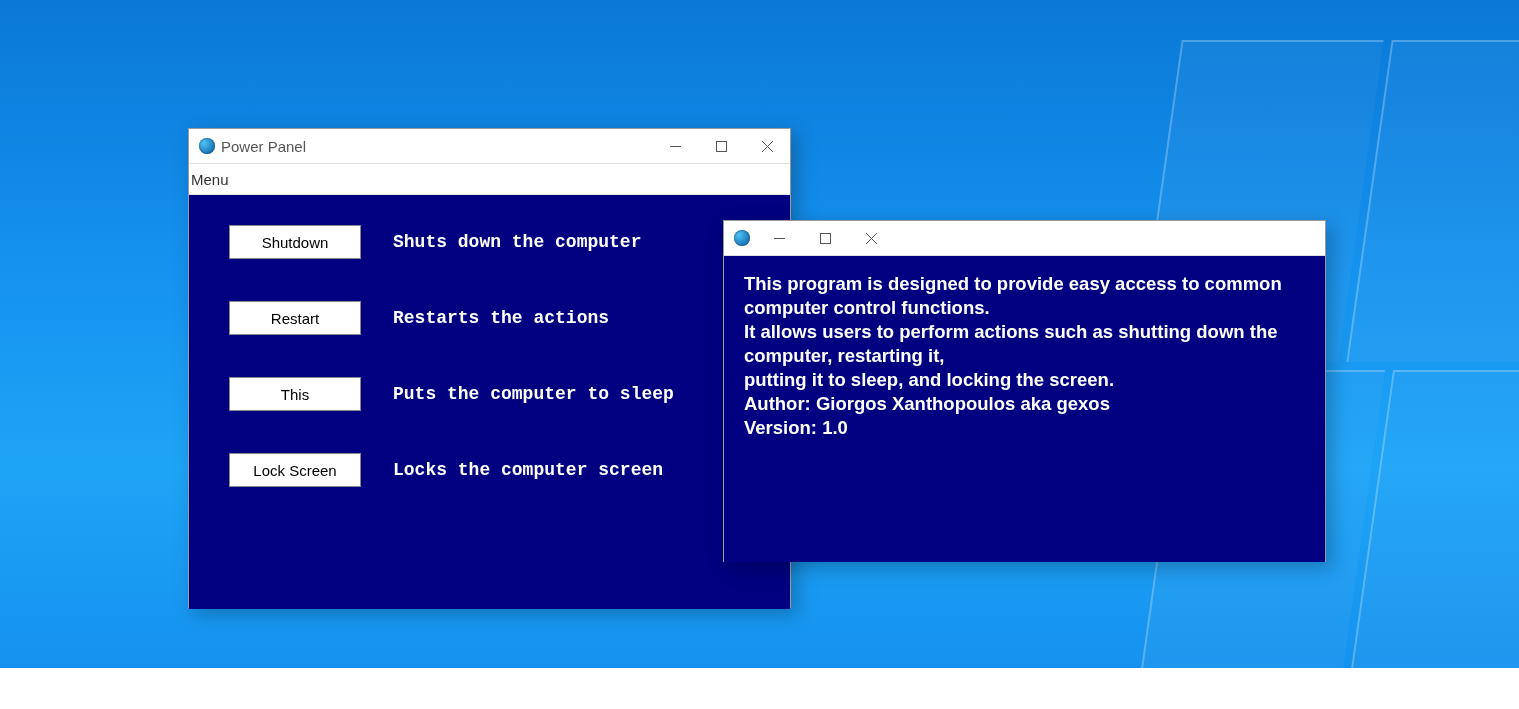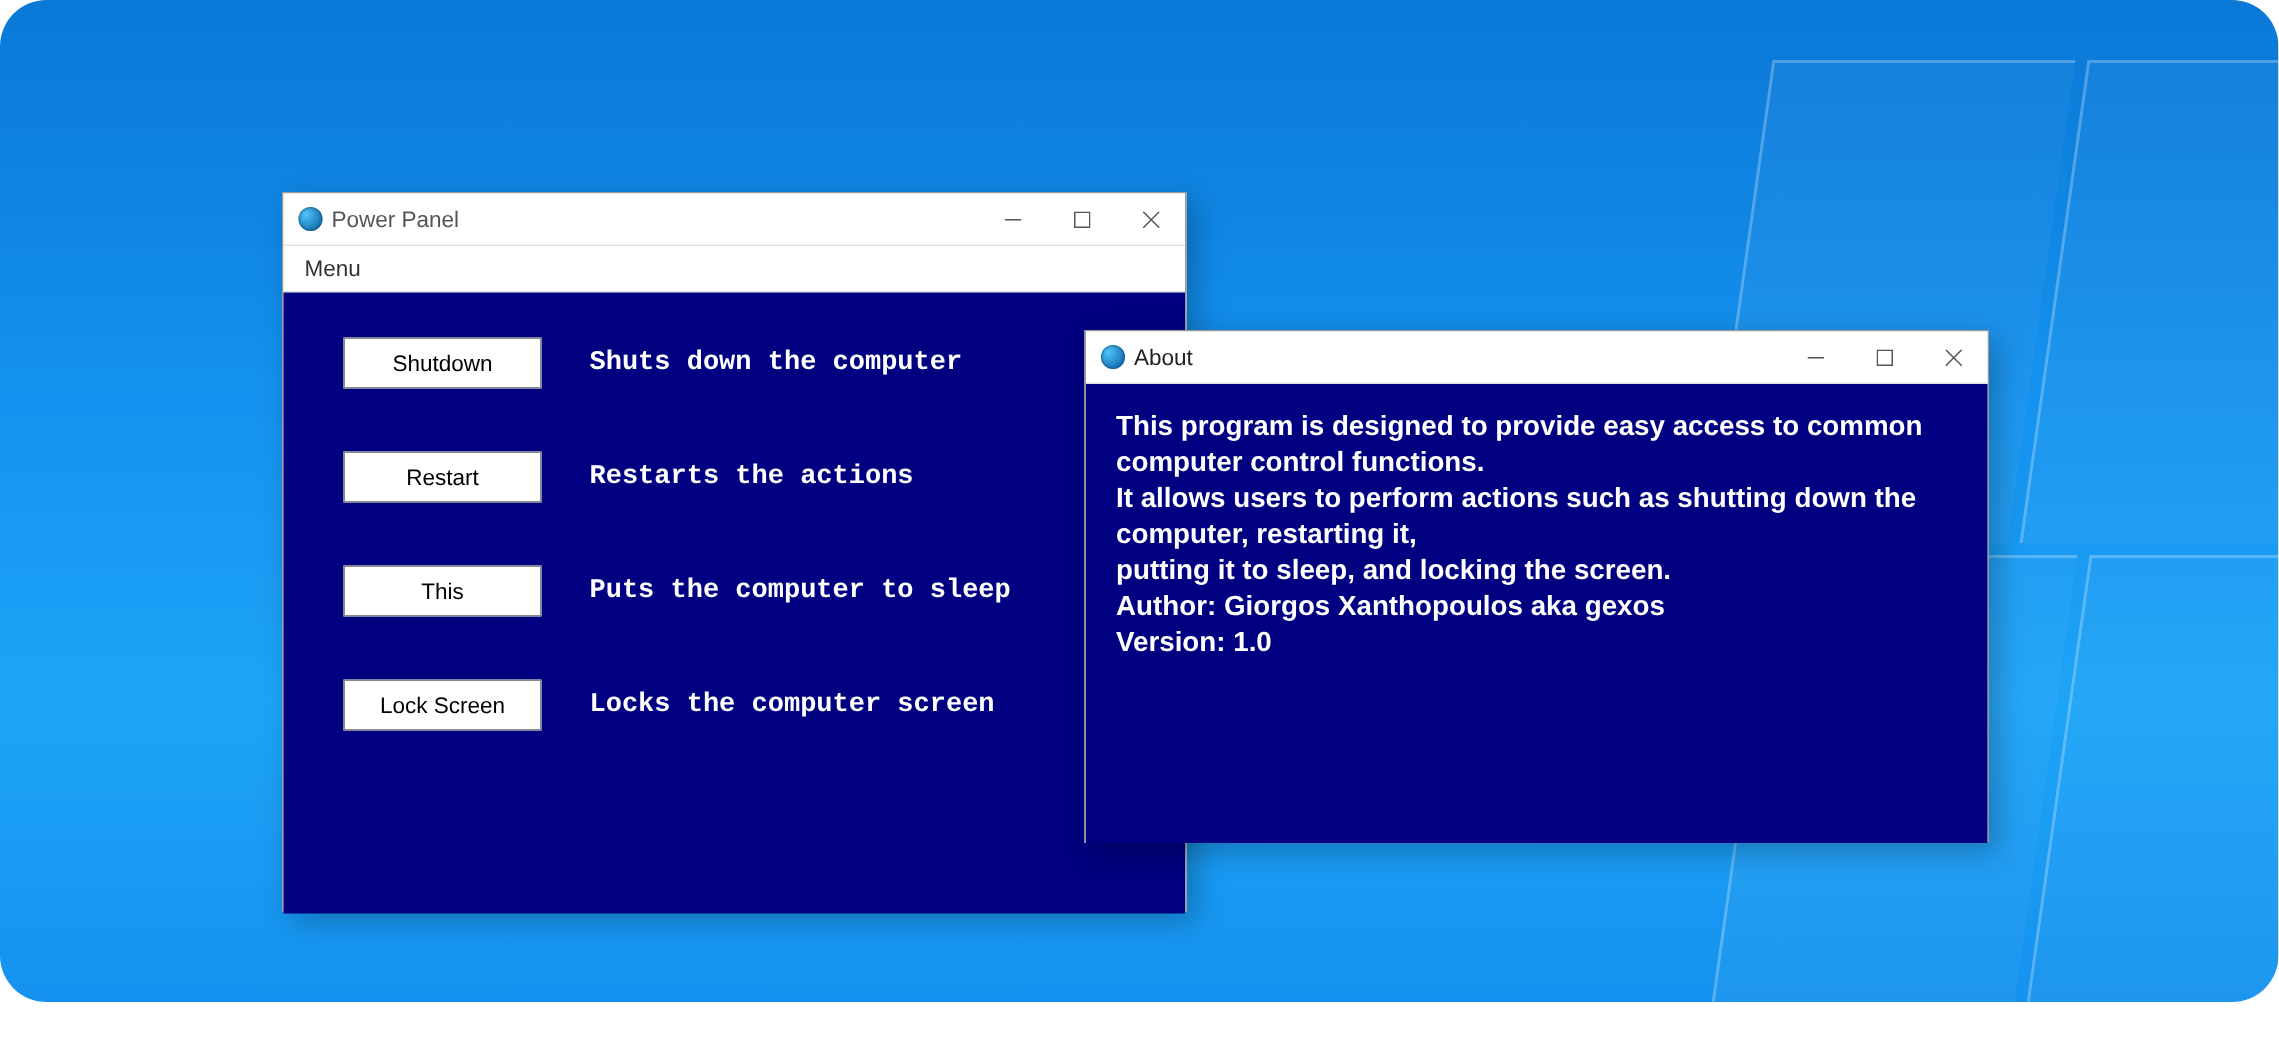--- a/index.html
+++ b/index.html
@@ -8,21 +8,20 @@
     width: 1519px;
     height: 709px;
     overflow: hidden;
     font-family: "Segoe UI", Arial, sans-serif;
   }
   .desktop {
     position: relative;
     width: 1519px;
     height: 668px;
     background: linear-gradient(180deg, #0a78d6 0%, #1592ef 40%, #1ea4f7 70%, #1592ef 100%);
-    border-radius: 31px;
   }
   
   .win-rays {
     position: absolute;
     right: 0;
     top: 0;
     width: 760px;
     height: 709px;
     pointer-events: none;
     overflow: hidden;
@@ -87,21 +86,21 @@
   .ctrl.close svg line { stroke: currentColor; stroke-width:1; fill:none; }
 
   .menubar {
     height: 30px;
     display: flex;
     align-items: center;
     background: #ffffff;
     border-bottom: 1px solid #e0e0e0;
   }
   .menubar .menu-item {
-    padding: 0 14px;
+    padding: 0 2px;
     height: 100%;
     display: flex;
     align-items: center;
     font-size: 15px;
     color: #333;
     cursor: default;
   }
 
   .client-area {
     background: #000080;
@@ -215,21 +214,20 @@
         <button class="action-button">Lock Screen</button>
         <div class="action-label">Locks the computer screen</div>
       </div>
 
     </div>
   </div>
 
   <div class="window" id="about-window">
     <div class="titlebar">
       <div class="app-icon"></div>
-      <div class="title-text">About</div>
       <div class="win-controls">
         <div class="ctrl min">
           <svg viewBox="0 0 11 11">
               <line x1="0" y1="5.5" x2="11" y2="5.5"></line>
             </svg>
         </div>
         <div class="ctrl max">
           <svg viewBox="0 0 11 11">
               <rect x="0.5" y="0.5" width="10" height="10"></rect>
             </svg>

